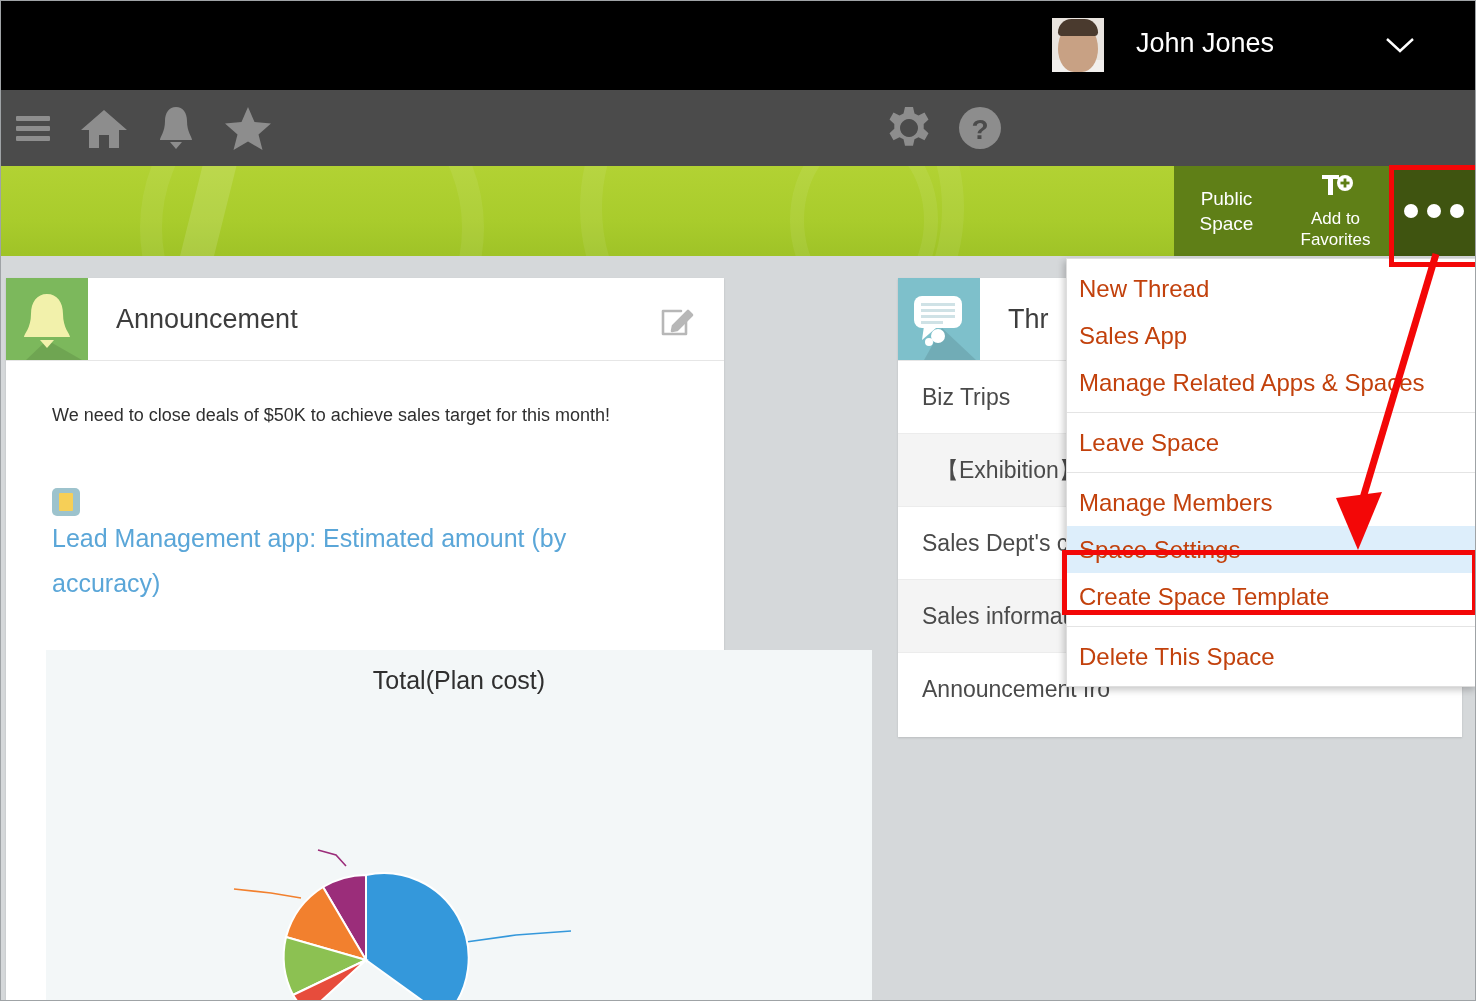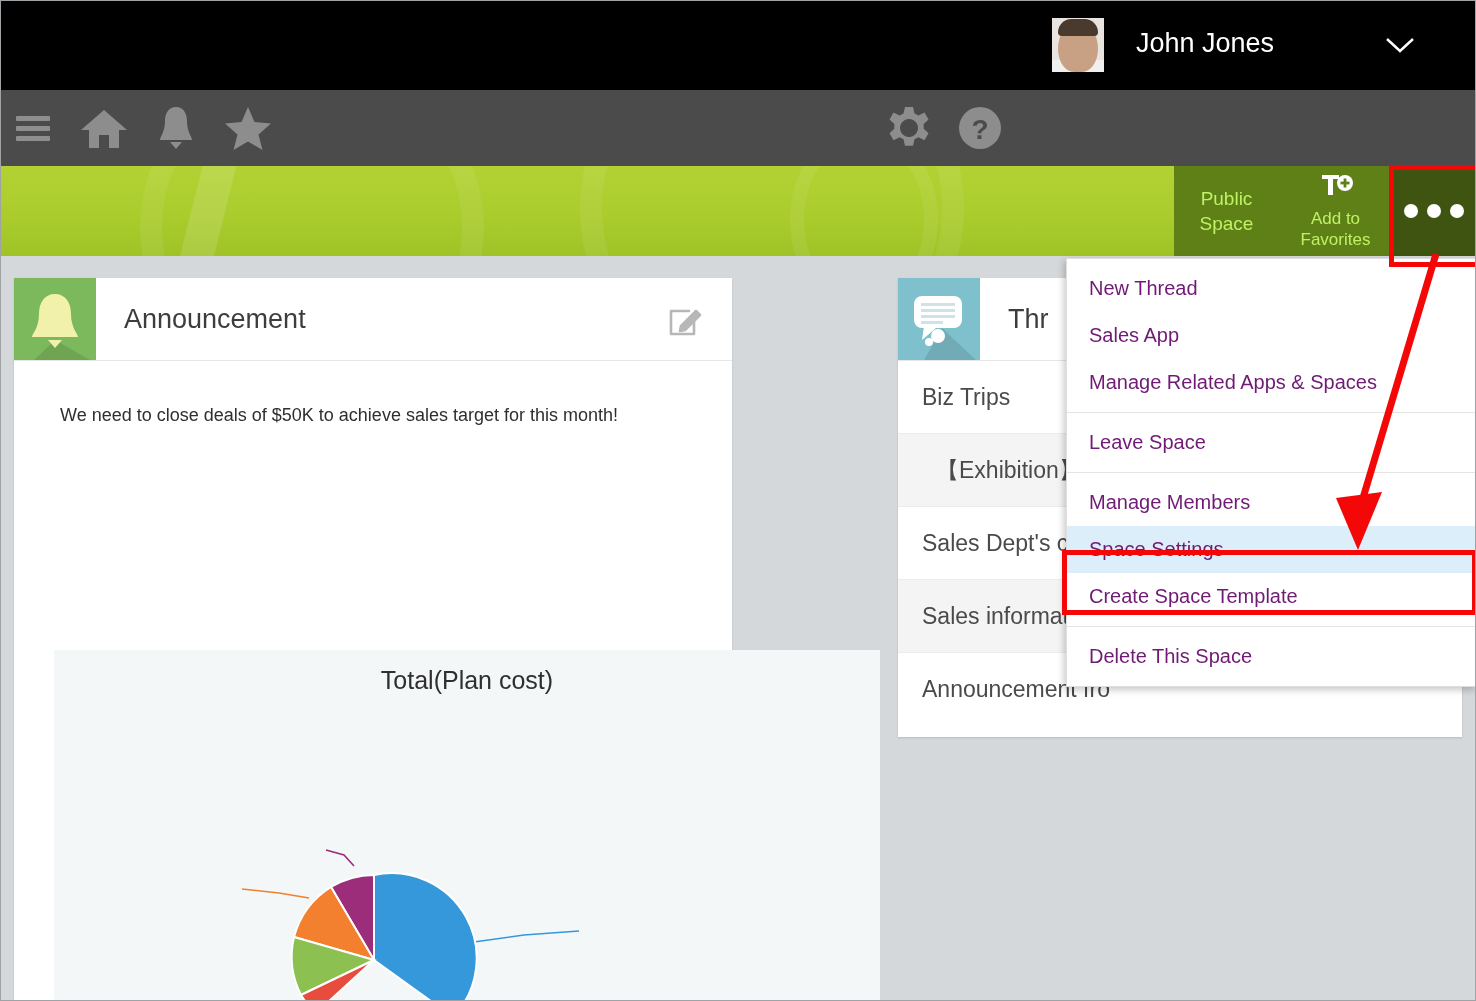--- a/index.html
+++ b/index.html
@@ -45,37 +45,37 @@
   
   .banner{position:absolute;left:0;top:166px;width:1476px;height:90px;
     background:linear-gradient(180deg,#b2d233 0%,#a9cc2c 60%,#9fc327 100%);overflow:hidden;}
   .banner .deco{position:absolute;border-radius:50%;border:22px solid rgba(255,255,255,.07);}
   .banner .d1{left:140px;top:-110px;width:300px;height:300px;}
   .banner .d2{left:580px;top:-150px;width:340px;height:340px;}
   .banner .d3{left:790px;top:-40px;width:120px;height:160px;border-width:14px;}
   .banner .dstripe{position:absolute;left:190px;top:-20px;width:34px;height:140px;background:rgba(255,255,255,.13);transform:skewX(-14deg);}
   .space-title{position:absolute;left:46px;top:188px;font-size:33px;color:#ffffff;text-shadow:1px 2px 3px rgba(0,0,0,.30);}
   .banner-actions{position:absolute;left:1174px;top:166px;width:302px;height:90px;display:flex;}
-  .ba-item{height:90px;display:flex;flex-direction:column;align-items:center;justify-content:center;color:#bef264;cursor:pointer;}
+  .ba-item{height:90px;display:flex;flex-direction:column;align-items:center;justify-content:center;color:#ffffff;cursor:pointer;}
   .ba-public{width:105px;background:#5f7f17;font-size:19px;line-height:25px;}
   .ba-fav{width:113px;background:#5f7f17;font-size:17px;line-height:21px;}
   .ba-more{width:84px;background:#3f5410;}
   .dots{display:flex;gap:9px;}
   .dots span{width:14px;height:14px;border-radius:50%;background:#ffffff;}
 
   
   .content{position:absolute;left:0;top:256px;width:1476px;height:745px;background:#d5d8da;}
 
   .panel{background:#ffffff;box-shadow:0 1px 2px rgba(0,0,0,.13);}
   .panel-head{display:flex;align-items:center;height:82px;border-bottom:1px solid #e6e6e6;position:relative;}
   .panel-icon{width:82px;height:82px;flex:0 0 82px;position:relative;overflow:hidden;}
   .panel-title{font-size:27px;color:#3d3d3d;margin-left:28px;}
 
   
-  .ann{position:absolute;left:14px;top:22px;width:718px;height:723px;}
+  .ann{position:absolute;left:6px;top:22px;width:718px;height:723px;}
   .ic-ann{background:#7cb85c;}
   .ann-edit{position:absolute;right:30px;top:25px;width:34px;height:34px;cursor:pointer;}
   .ann-body{padding:34px 46px 0 46px;}
   .ann-text{font-size:18px;line-height:41px;color:#2f2f2f;}
   .ann-link-row{margin-top:44px;display:flex;flex-wrap:wrap;align-items:flex-start;}
   .ann-link-ic{width:28px;height:28px;border-radius:5px;background:#9dc3cd;position:relative;flex:0 0 28px;margin-top:8px;margin-right:12px;}
   .ann-link-ic::after{content:"";position:absolute;left:7px;top:5px;width:14px;height:18px;background:#f6cf57;border-radius:1px;}
   .ann-link{font-size:25px;line-height:45px;color:#5aa6d8;cursor:pointer;max-width:700px;}
 
   .chart-wrap{position:absolute;left:40px;top:372px;width:826px;height:351px;background:#f3f7f8;overflow:hidden;}
@@ -86,21 +86,21 @@
   .threads{position:absolute;left:898px;top:22px;width:564px;height:459px;}
   .ic-thr{background:#7ec0cb;}
   .list-row{height:72px;display:flex;align-items:center;padding-left:24px;font-size:23px;color:#4a4a4a;border-bottom:1px solid #ececec;cursor:pointer;}
   .list-row.alt{background:#f4f4f4;}
 
   
   .menu{position:absolute;left:1066px;top:258px;width:410px;background:#ffffff;
     box-shadow:-2px 3px 7px rgba(0,0,0,.22);border:1px solid #dedede;border-right:0;z-index:40;}
   .menu-group{padding:6px 0;}
   .menu-group + .menu-group{border-top:1px solid #e4e4e4;}
-  .menu-item{height:47px;display:flex;align-items:center;padding-left:22px;font-size:20px;color:#701a75;cursor:pointer;white-space:nowrap;}
+  .menu-item{height:47px;display:flex;align-items:center;padding-left:12px;font-size:24px;color:#c2410c;cursor:pointer;white-space:nowrap;}
   .menu-item.sel{background:#ddeefb;}
 
   
   .redbox{position:absolute;border:5px solid #f30707;z-index:60;pointer-events:none;}
   .rb-more{left:1389px;top:165px;width:84px;height:92px;border-right-width:4px;}
   .rb-sel{left:1062px;top:550px;width:405px;height:55px;}
   .arrow-svg{position:absolute;left:1240px;top:250px;width:240px;height:330px;z-index:61;pointer-events:none;}
 
   .frame{position:absolute;inset:0;border:1px solid #9fa3a6;pointer-events:none;z-index:90;}
 </style>
@@ -221,20 +221,24 @@
         <div class="ann-edit">
           <svg width="34" height="34" viewBox="0 0 34 34">
             <path d="M3 8 h18 M3 8 v23 h23 v-16" fill="none" stroke="#b7b7b7" stroke-width="2.6" stroke-linecap="round" stroke-linejoin="round"></path>
             <path d="M13 23 l15-15 4 4 -15 15 -5 1 Z" fill="none" stroke="#b7b7b7" stroke-width="2.6" stroke-linejoin="round"></path>
             <path d="M13 23 l15-15 4 4 -15 15 -5 1 Z" fill="#b7b7b7"></path>
           </svg>
         </div>
       </div>
       <div class="ann-body">
         <div class="ann-text">We need to close deals of $50K to achieve sales target for this month!</div>
+        <div class="ann-link-row">
+          <span class="ann-link-ic"></span>
+          <span class="ann-link">Lead Management app: Estimated amount (by accuracy)</span>
+        </div>
       </div>
 
       <div class="chart-wrap">
         <div class="chart-title">Total(Plan cost)</div>
         <svg class="pie-holder" viewBox="0 0 826 351">
 
           <path d="M300 216 L290 205 L272 200" fill="none" stroke="#9b2d7a" stroke-width="1.6"></path>
           <path d="M255 248 L225 243 L188 239" fill="none" stroke="#f2802e" stroke-width="1.6"></path>
           <path d="M420 292 L470 285 L525 281" fill="none" stroke="#3498db" stroke-width="1.6"></path>
 

